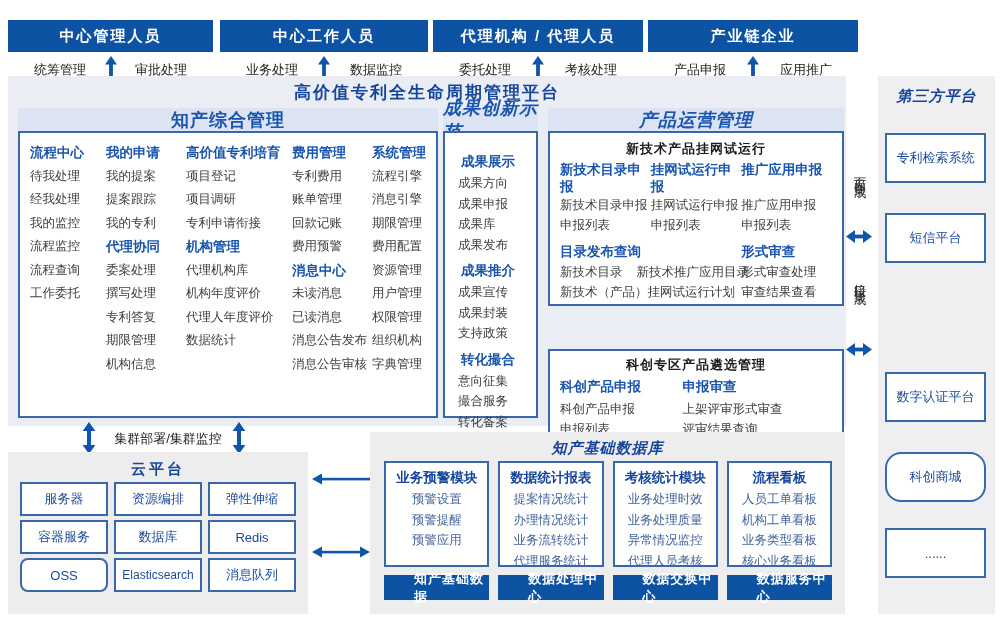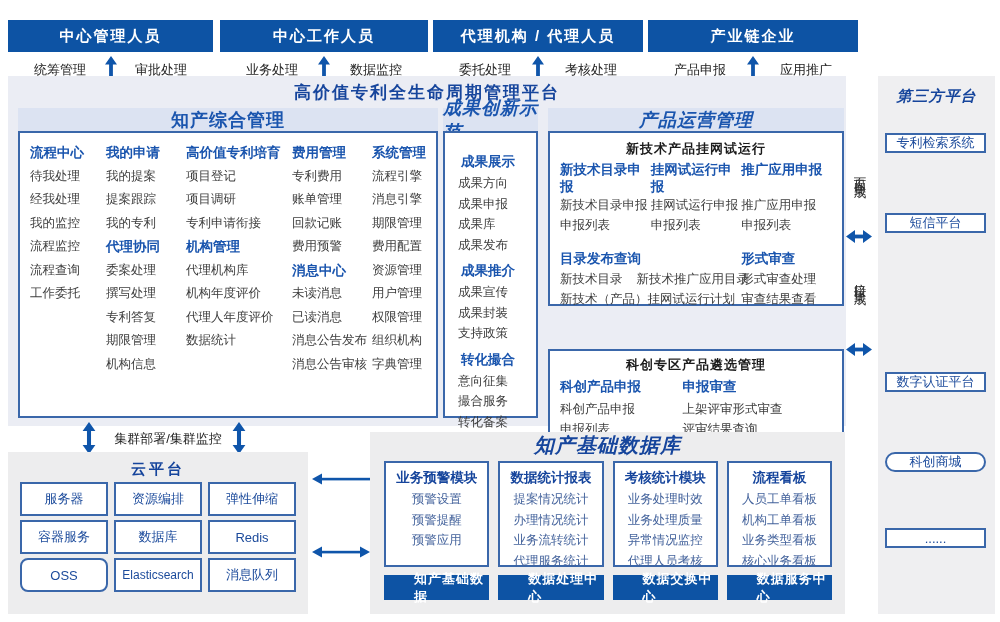--- a/index.html
+++ b/index.html
@@ -39,52 +39,52 @@
 
   
   .pboxA{top:23px;height:175px;padding:5px 10px;}
   .pboxB{top:241px;height:96px;padding:3px 10px;}
   .pc-title{text-align:center;font-weight:bold;font-size:13px;color:#1b1b1b;line-height:21px;letter-spacing:1px;}
   .pcols{display:flex;}
   .pcol{width:33.33%;}
   .pc-head{font-size:13.5px;font-weight:bold;color:#1a55ae;line-height:17px;min-height:35px;
            width:84px;margin-top:2px;}
   .pc-it{font-size:12.5px;color:#3d3d3d;line-height:19.5px;white-space:nowrap;}
-  .pbottom{display:flex;margin-top:14px;}
+  .pbottom{display:flex;margin-top:7px;}
   .pb-left{width:66.66%;}
   .pb-right{width:33.33%;}
   .pb-head{font-size:13.5px;font-weight:bold;color:#1a55ae;line-height:20px;}
   .pb-row{display:flex;gap:14px;font-size:12.5px;color:#3d3d3d;line-height:20px;white-space:nowrap;}
   .pb-it{font-size:12.5px;color:#3d3d3d;line-height:20px;white-space:nowrap;}
   .bcol1{width:45%;} .bcol2{width:55%;}
   .b-head{font-size:13.5px;font-weight:bold;color:#1a55ae;line-height:24px;white-space:nowrap;}
   .b-it{font-size:12.5px;color:#3d3d3d;line-height:20px;white-space:nowrap;}
 
   
   .vtext{position:absolute;writing-mode:vertical-rl;font-size:12.5px;color:#2b2b2b;letter-spacing:3px;}
 
   
   .side{left:878px;top:76px;width:117px;height:538px;background:#efeff1;}
   .side-title{text-align:center;padding-top:11px;font-style:italic;font-weight:bold;
               font-size:15px;color:#16459c;letter-spacing:1px;}
-  .sbox{position:absolute;left:7px;width:101px;height:20px;border:2px solid #3a67aa;background:#fff;
+  .sbox{position:absolute;left:7px;width:101px;height:50px;border:2px solid #3a67aa;background:#fff;
         display:flex;align-items:center;justify-content:center;font-size:13px;color:#1b4a9b;box-sizing:border-box;}
 
   
   .cluster{position:absolute;left:100px;top:430px;width:136px;text-align:center;font-size:13px;color:#222;}
 
   
   .cloud{left:8px;top:452px;width:300px;height:162px;background:#ededee;}
   .cloud-title{text-align:center;padding-top:8px;font-weight:bold;font-size:15px;color:#16459c;letter-spacing:3px;}
   .cbox{position:absolute;width:88px;height:34px;border:2px solid #3a67aa;background:#fff;
         display:flex;align-items:center;justify-content:center;font-size:13px;color:#1b4a9b;box-sizing:border-box;}
 
   
   .dp{left:370px;top:432px;width:475px;height:182px;background:#ededee;}
-  .dp-title{text-align:center;font-style:italic;font-weight:bold;font-size:20px;
+  .dp-title{text-align:center;padding-top:7px;font-style:italic;font-weight:bold;font-size:15px;
             color:#16459c;letter-spacing:1px;}
   .dp-cols{position:absolute;left:14px;right:13px;top:29px;display:flex;gap:9px;}
   .dp-col{flex:1;display:flex;flex-direction:column;}
   .dp-box{border:2px solid #3a67aa;background:#fff;height:106px;padding-top:4px;text-align:center;box-sizing:border-box;}
   .dp-head{font-size:13.5px;font-weight:bold;color:#16459c;line-height:22px;white-space:nowrap;}
   .dp-it{font-size:12.5px;color:#44639c;line-height:20.5px;white-space:nowrap;}
   .dp-foot{margin-top:8px;background:#0d53a4;color:#fff;font-weight:bold;font-size:13px;height:25px;
            display:flex;align-items:center;justify-content:center;letter-spacing:1px;padding-left:30px;}
 </style>
 </head>

